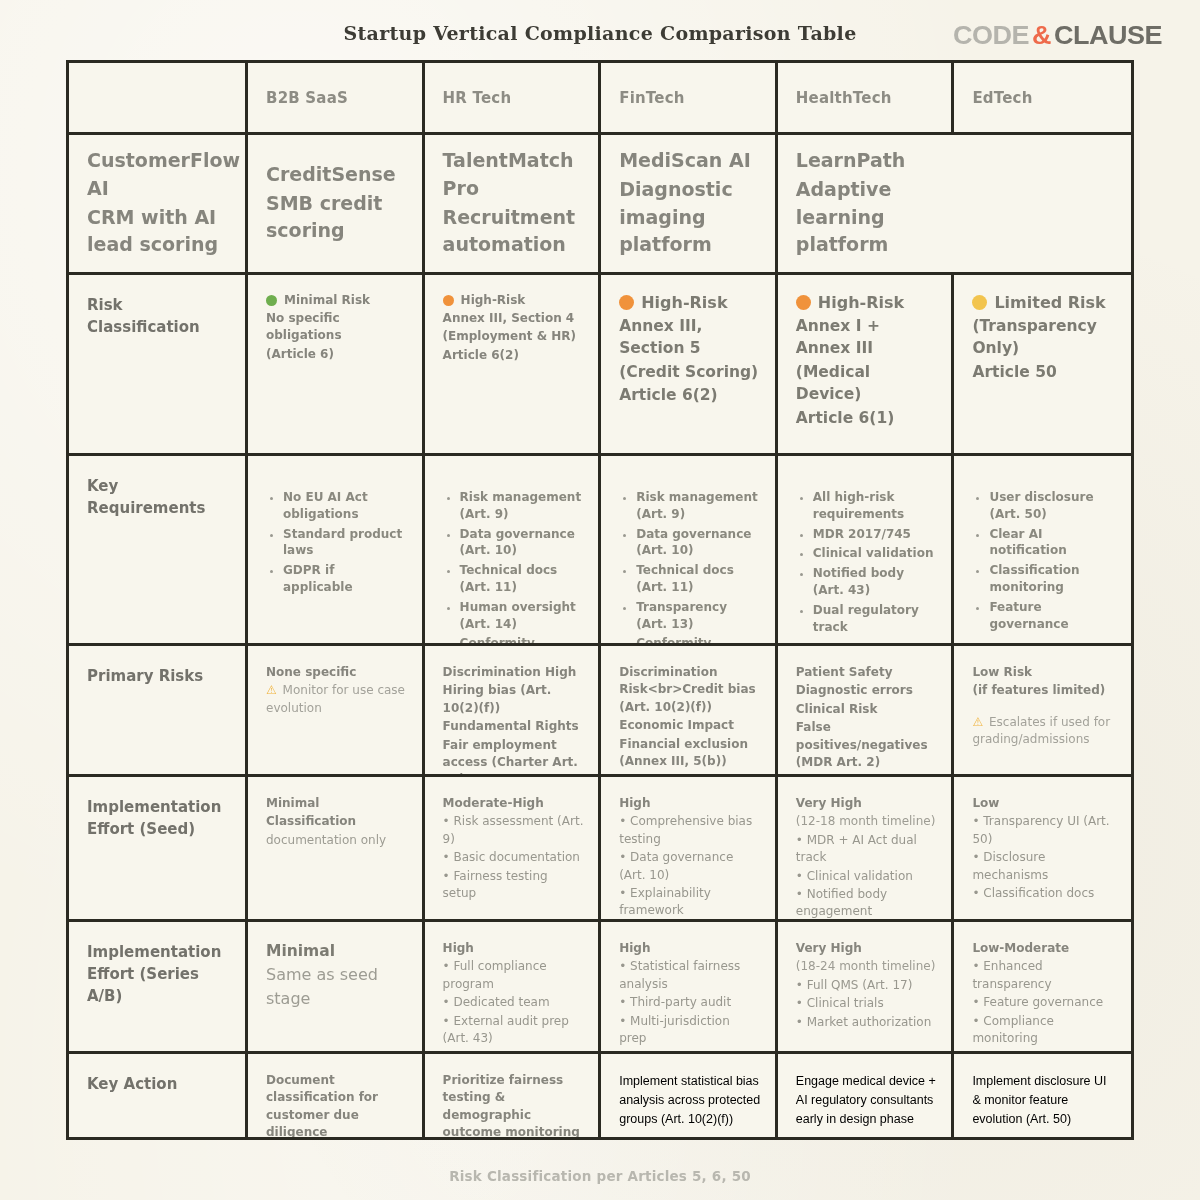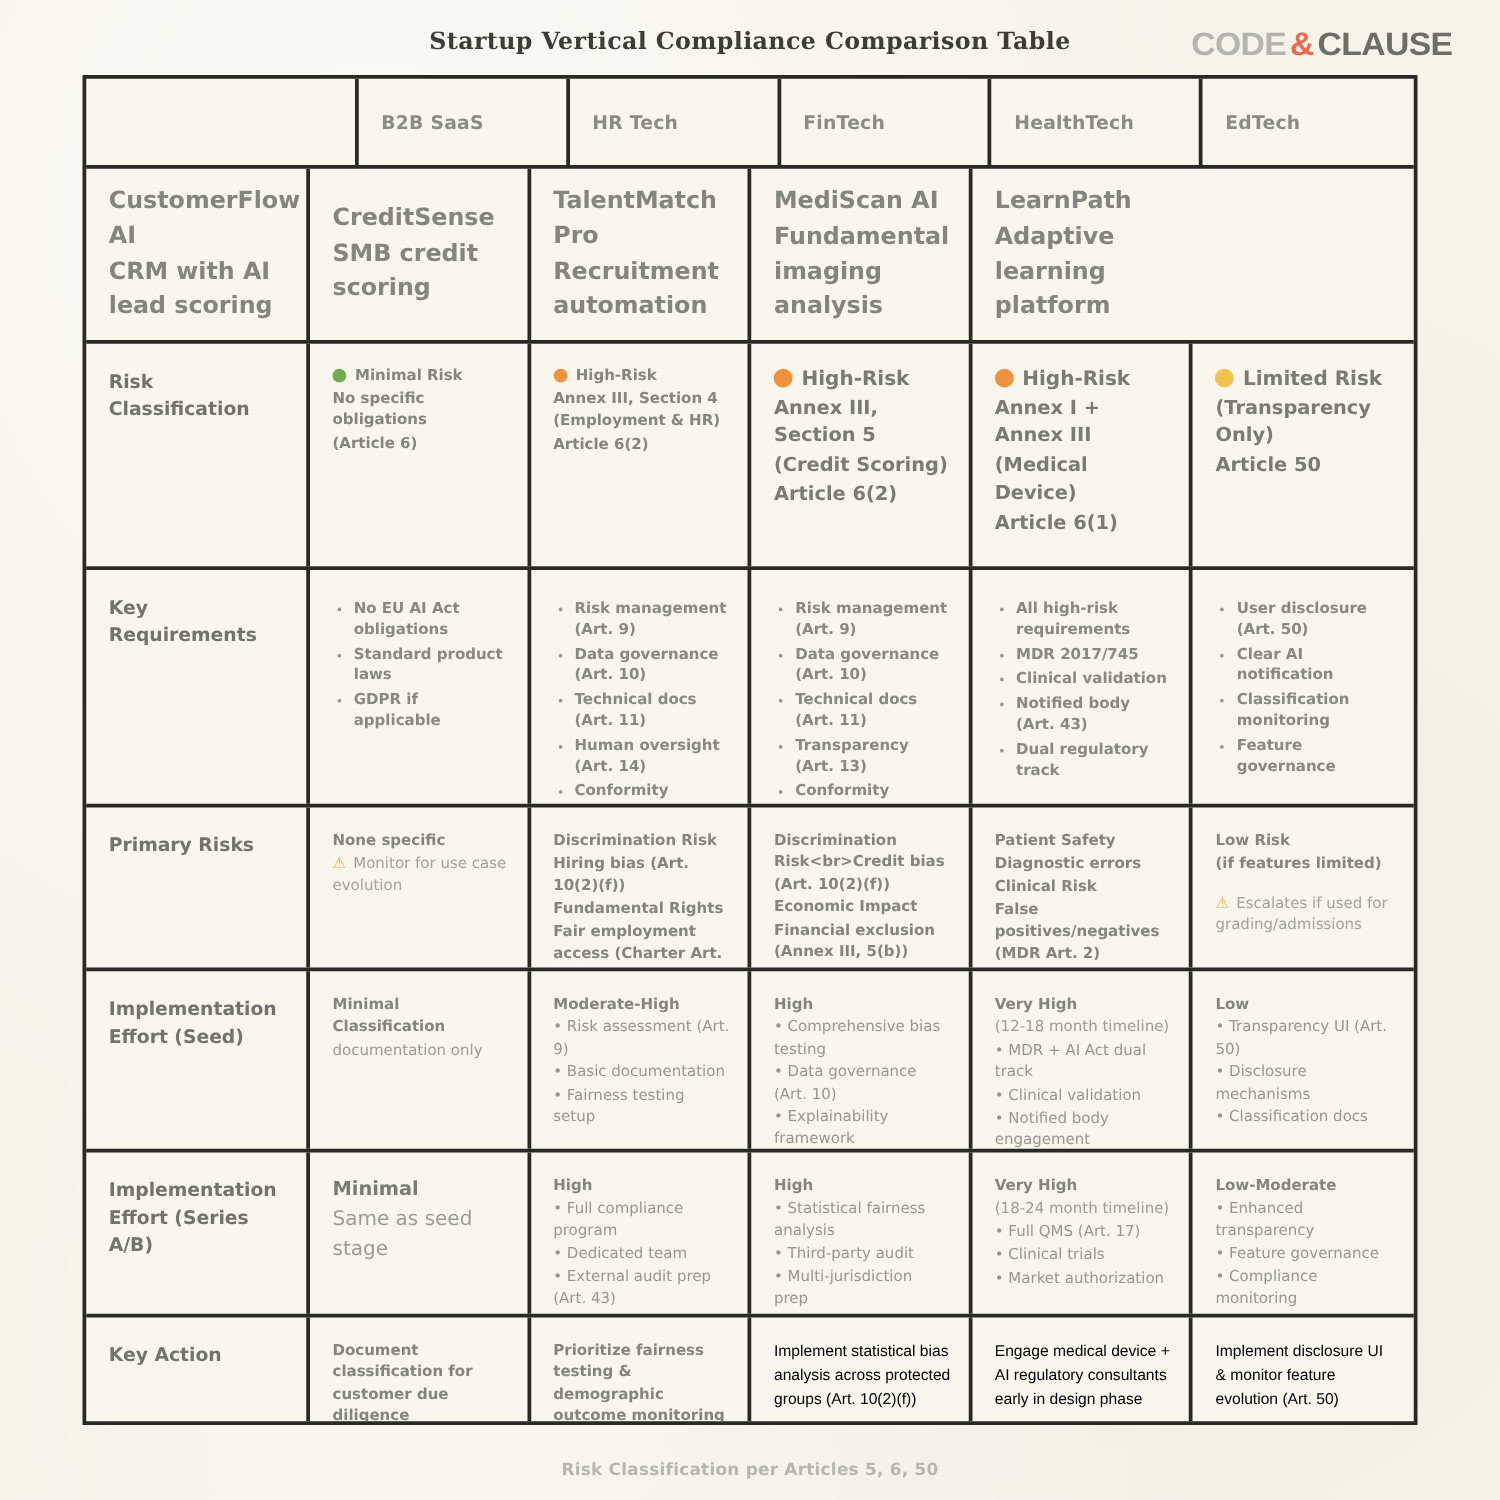--- a/index.html
+++ b/index.html
@@ -39,21 +39,21 @@
   .logo .amp{color:#ee6a4b;padding:0 3px;}
   .logo .l2{color:#6e6d66;}
 
   #table{
     position:absolute;left:66px;top:60px;width:1068px;
     border:3px solid var(--line);
     background:var(--cellbg);
   }
   .t-row{display:grid;grid-template-columns:179px 1fr 1fr 1fr 1fr 1fr;border-bottom:3px solid var(--line);}
   .t-row:last-child{border-bottom:none;}
-  .t-row:nth-child(1){height:72px;padding-left:39px;}
+  .t-row:nth-child(1){height:72px;}
   .t-row:nth-child(2){height:140px;}
   .t-row:nth-child(3){height:181px;}
   .t-row:nth-child(4){height:190px;}
   .t-row:nth-child(5){height:131px;}
   .t-row:nth-child(6){height:145px;}
   .t-row:nth-child(7){height:132px;}
   .t-row:nth-child(8){height:83px;}
   .t-cell{border-right:3px solid var(--line);padding:18px 14px 10px 18px;overflow:hidden;}
   .t-cell:last-child{border-right:none;}
   .head-cell{display:flex;align-items:center;padding-top:0;padding-bottom:0;}
@@ -78,21 +78,21 @@
   .scale-lg .b{color:#7c7b72;}
   .scale-lg .r{font-size:16px;}
 
   .badge{display:flex;align-items:center;gap:7px;margin-bottom:3px;}
   .badge .bt{font-weight:700;color:var(--bold);}
   .scale-sm .badge .bt{font-size:12px;}
   .scale-lg .badge .bt{font-size:16px;color:#7c7b72;}
   .dot{width:11px;height:11px;border-radius:50%;flex:0 0 auto;}
   .scale-lg .dot{width:15px;height:15px;}
 
-  ul.req{padding-left:17px;margin-top:4px;}
+  ul.req{padding-left:17px;margin-top:15px;}
   ul.req li{font-size:12px;font-weight:700;color:#8a897f;line-height:1.4;margin-bottom:3px;}
   ul.req li::marker{color:#9a9990;font-size:11px;}
 
   .page-footer{
     position:absolute;top:1168px;left:0;width:1200px;text-align:center;
     font-size:13.5px;font-weight:700;color:#b8b7af;letter-spacing:.2px;
   }
 </style>
 </head>
 <body>
@@ -131,21 +131,21 @@
       <div class="t-cell data-cell scale-md">
         <div class="ln b">CreditSense</div>
         <div class="ln b">SMB credit scoring</div>
       </div>
       <div class="t-cell data-cell scale-md">
         <div class="ln b">TalentMatch Pro</div>
         <div class="ln b">Recruitment automation</div>
       </div>
       <div class="t-cell data-cell scale-md">
         <div class="ln b">MediScan AI</div>
-        <div class="ln b">Fundamental imaging analysis</div>
+        <div class="ln b">Diagnostic imaging platform</div>
       </div>
       <div class="t-cell data-cell scale-md">
         <div class="ln b">LearnPath</div>
         <div class="ln b">Adaptive learning platform</div>
       </div>
     </div>
     <div class="t-row row-risk">
       <div class="t-cell label-cell">
         <span class="row-label">Risk Classification</span>
       </div>
@@ -242,21 +242,21 @@
     </div>
     <div class="t-row row-risks">
       <div class="t-cell label-cell">
         <span class="row-label">Primary Risks</span>
       </div>
       <div class="t-cell data-cell scale-sm">
         <div class="ln b">None specific</div>
         <div class="ln w"><span class="warn-icon">⚠</span> Monitor for use case evolution</div>
       </div>
       <div class="t-cell data-cell scale-sm">
-        <div class="ln b">Discrimination Risk</div>
+        <div class="ln b">Discrimination High</div>
         <div class="ln b">Hiring bias (Art. 10(2)(f))</div>
         <div class="ln b">Fundamental Rights</div>
         <div class="ln b">Fair employment access (Charter Art. 21)</div>
       </div>
       <div class="t-cell data-cell scale-sm">
         <div class="ln b">Discrimination Risk&lt;br&gt;Credit bias (Art. 10(2)(f))</div>
         <div class="ln b">Economic Impact</div>
         <div class="ln b">Financial exclusion (Annex III, 5(b))</div>
       </div>
       <div class="t-cell data-cell scale-sm">

